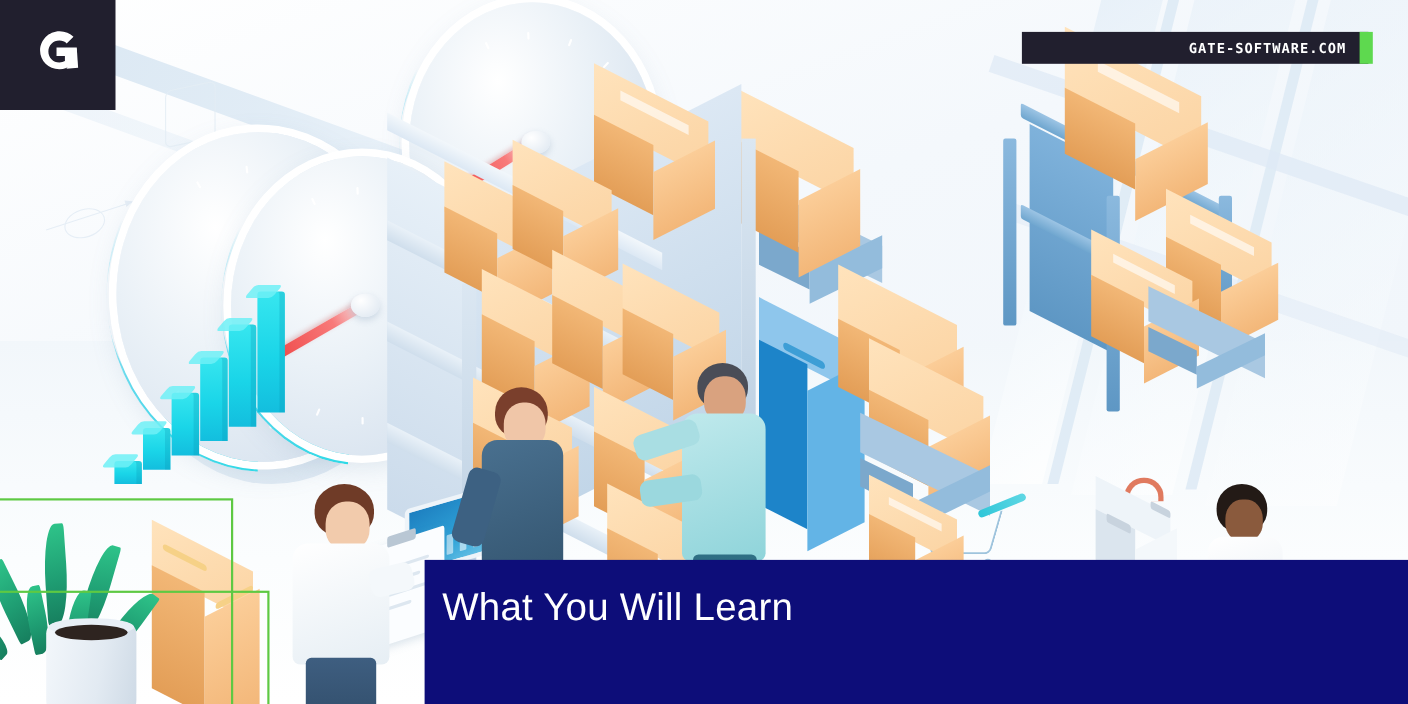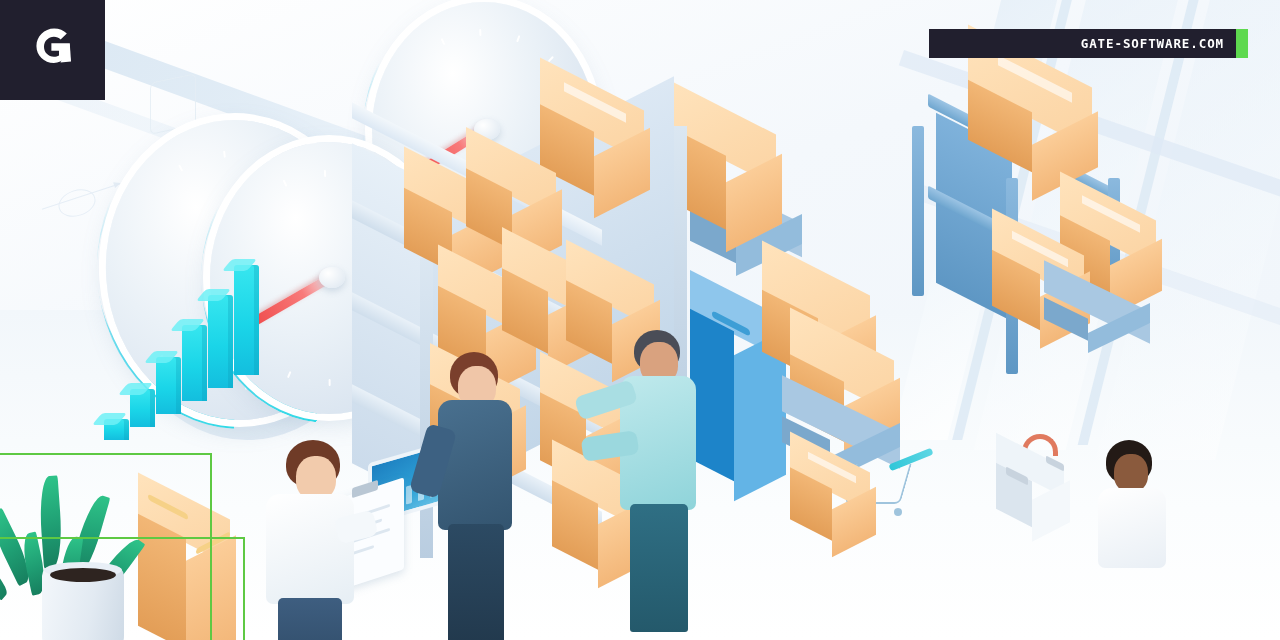--- a/index.html
+++ b/index.html
@@ -674,14 +674,17 @@
       <path fill="#ffffff" d="M33.4 5.5c6.2 0 11.8 2.3 15.6 6.2l-7.6 7.3c-2.2-2.1-5-3.2-8.2-3.2-7 0-12.3 5.4-12.3 12.3S26.2 40.4 33.2 40.4c2.4 0 4.5-.6 6.2-1.6V33H30V23.6h22.6v3.3c0 12.3-8.3 21.1-19.5 21.1C21 48 11.6 38.7 11.6 27.1S21.2 5.5 33.4 5.5z"></path>
       <path fill="#ffffff" d="M52.6 23.6 41.2 47.4l13-1.2z"></path>
     </svg>
   </div>
 
   <div id="url-badge">
     <span class="txt">GATE-SOFTWARE.COM</span>
   </div>
   <div id="url-accent"></div>
 
+  <div id="title-banner">
+    <div id="title-text">What You Will Learn</div>
+  </div>
 
 </div>
 
 </body></html>

